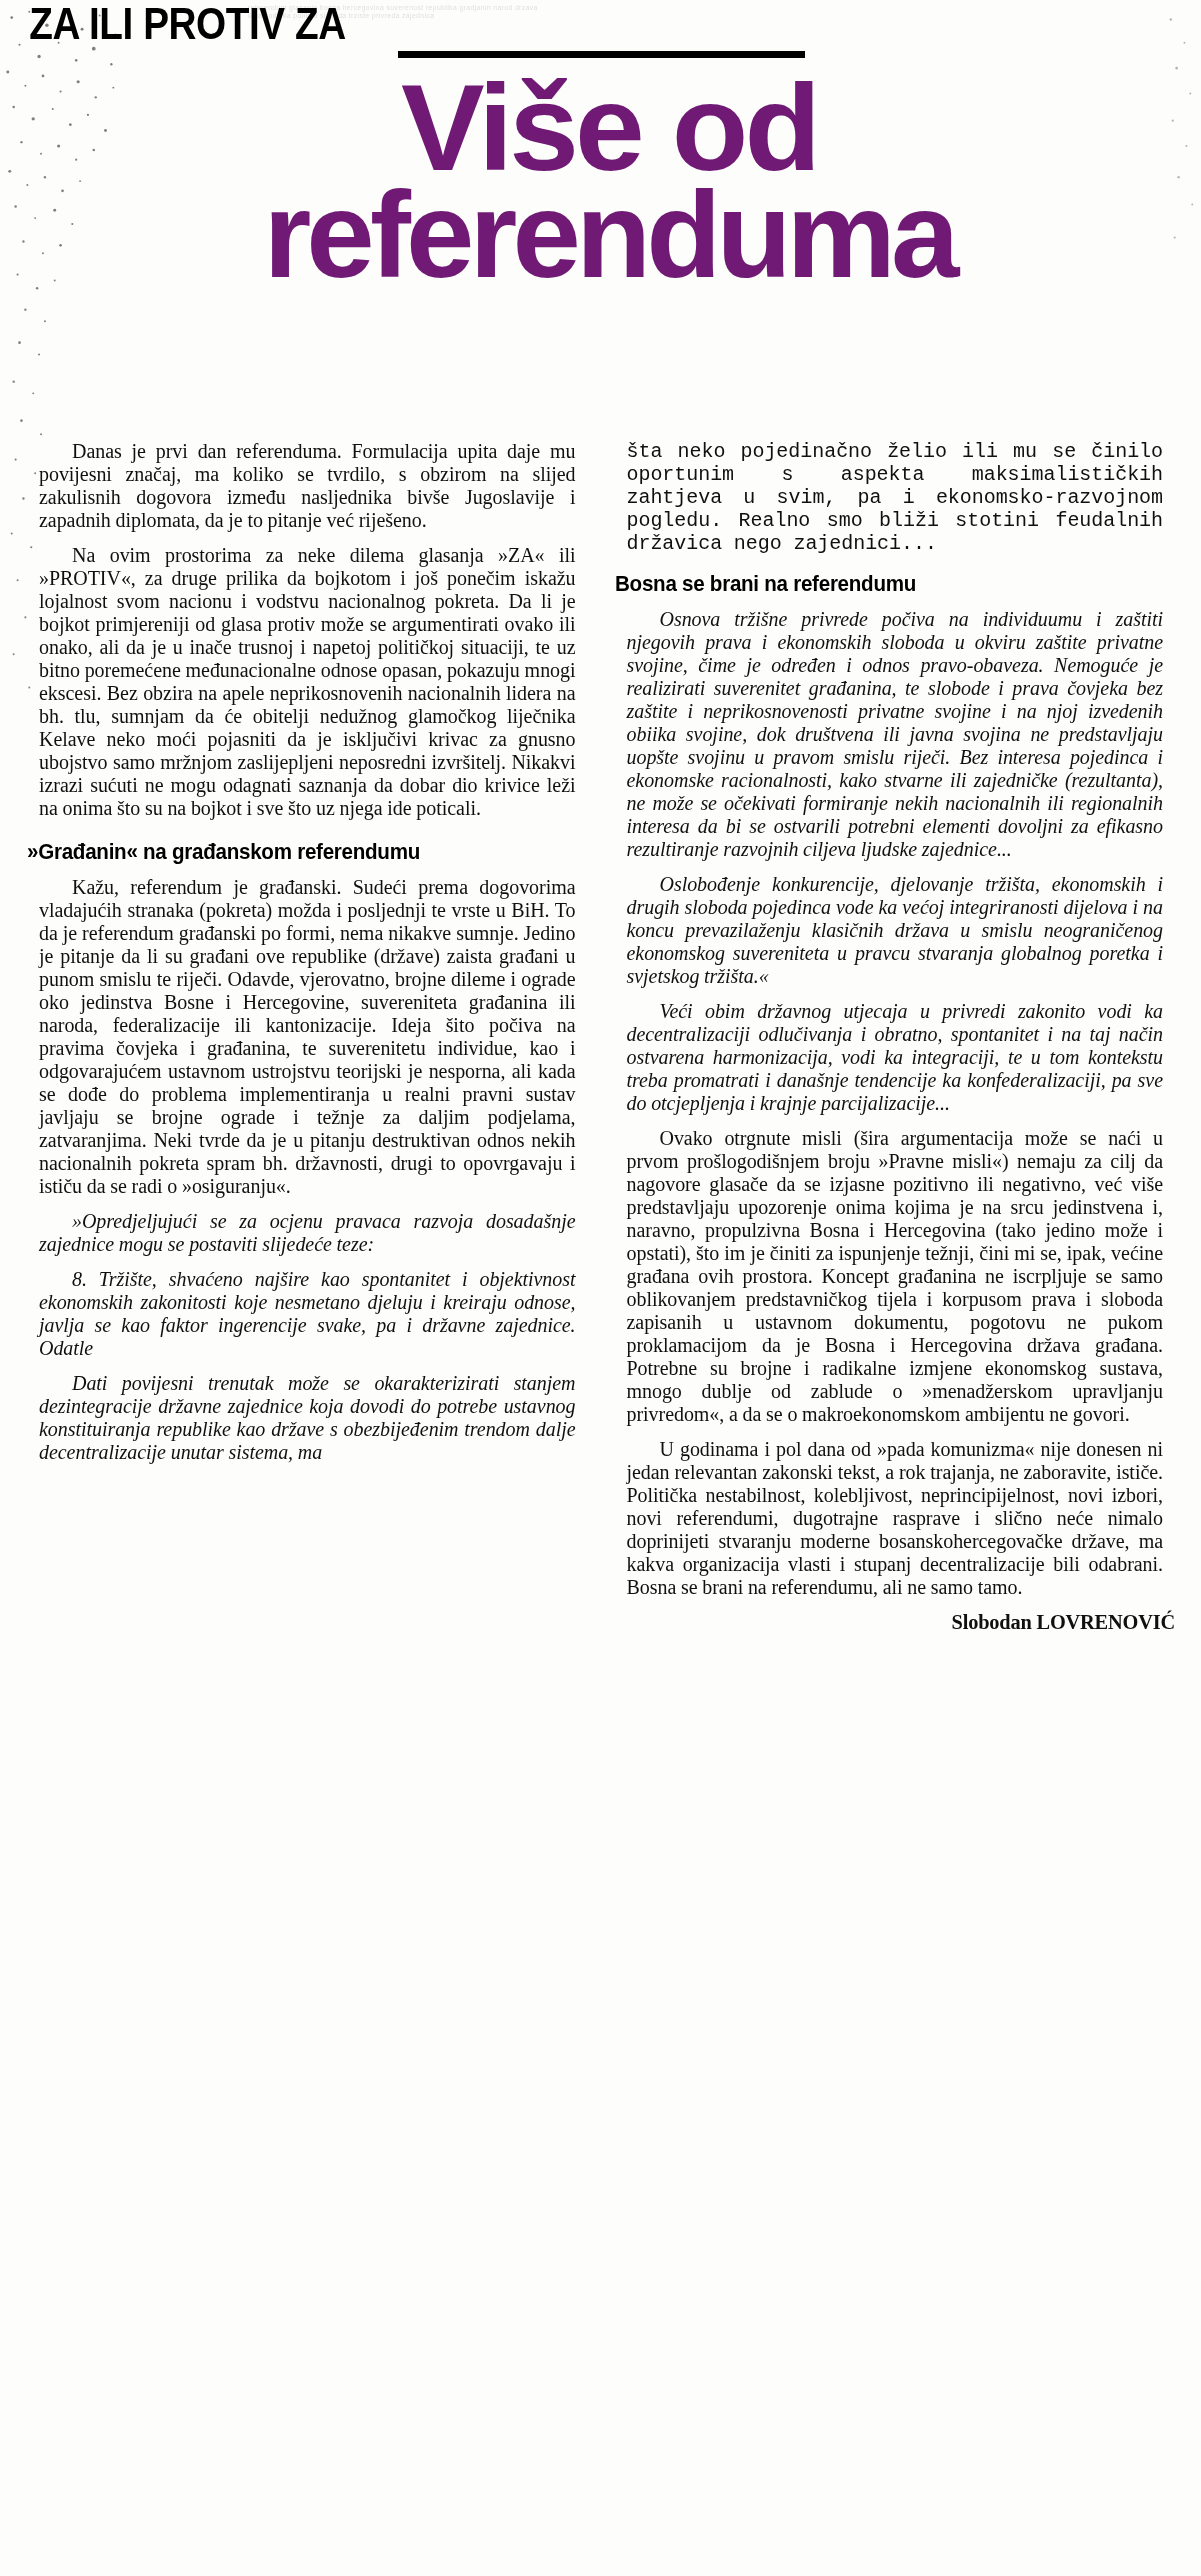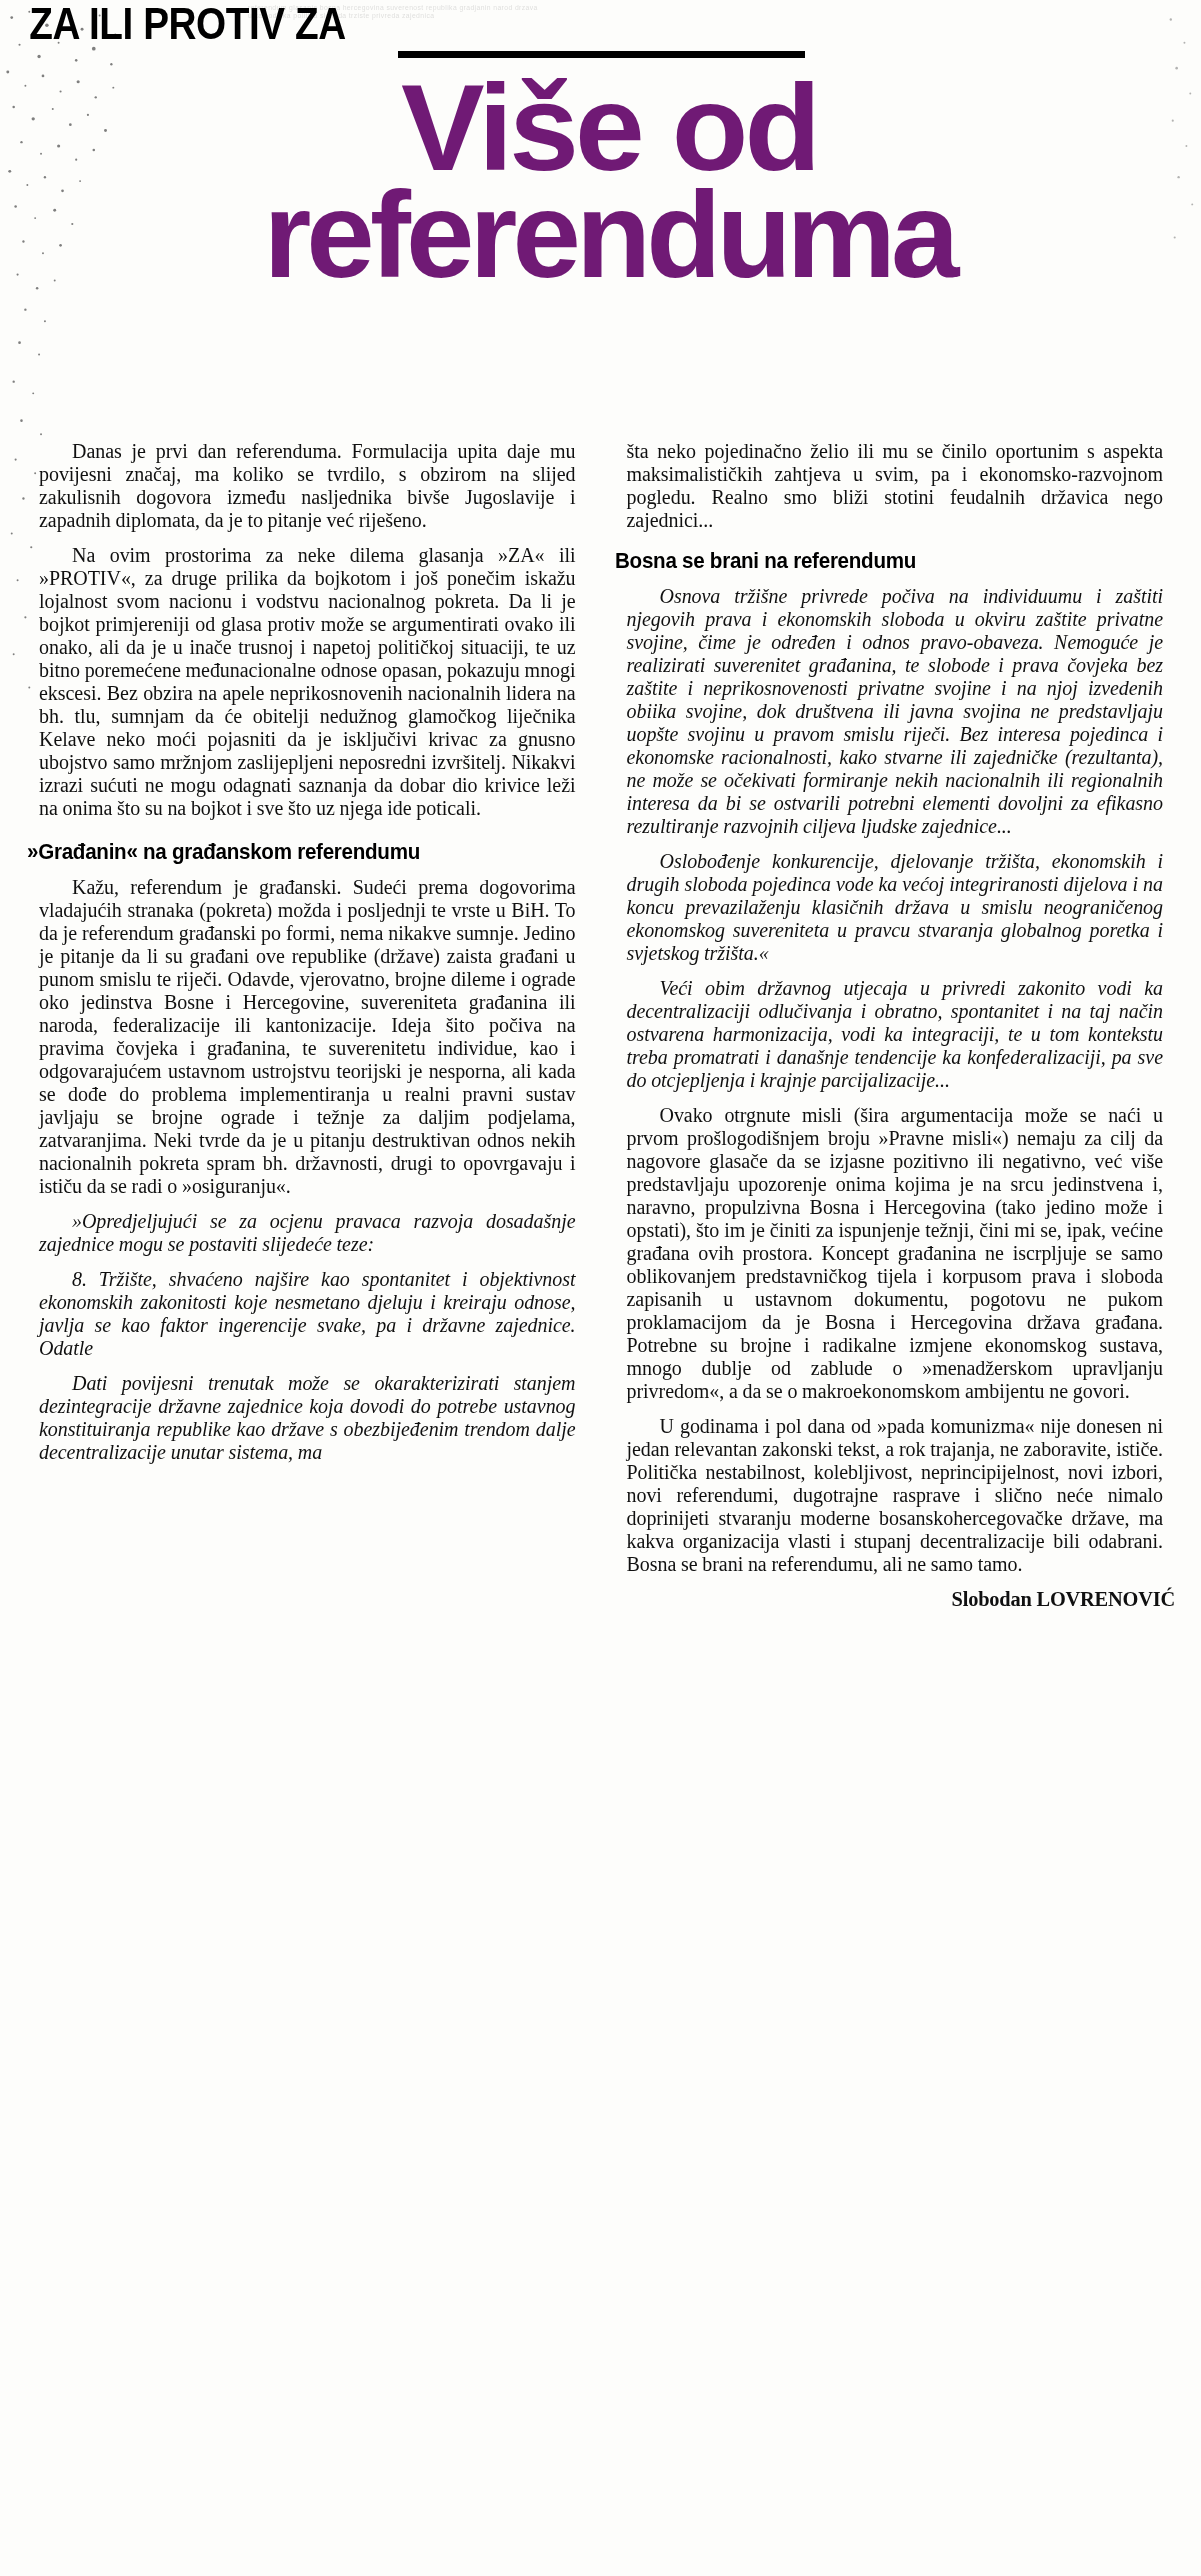--- a/index.html
+++ b/index.html
@@ -116,21 +116,21 @@
   .col p {
     margin: 12px;
     font-size: 20px;
     line-height: 23px;
     text-align: justify;
     text-indent: 33px;
     hyphens: auto;
     word-spacing: -0.2px;
     letter-spacing: -0.05px;
   }
-  .col p.noindent { text-indent: 0; }
+  .col p.noindent { text-indent: 0; font-family: Liberation Mono, monospace; }
   .col p.ital {
     font-style: italic;
   }
   .subhead {
     font-family: "Liberation Sans Narrow", "Liberation Sans", sans-serif;
     font-weight: 700;
     font-size: 22.4px;
     line-height: 24px;
     letter-spacing: -0.3px;
     transform: scaleX(.92);

